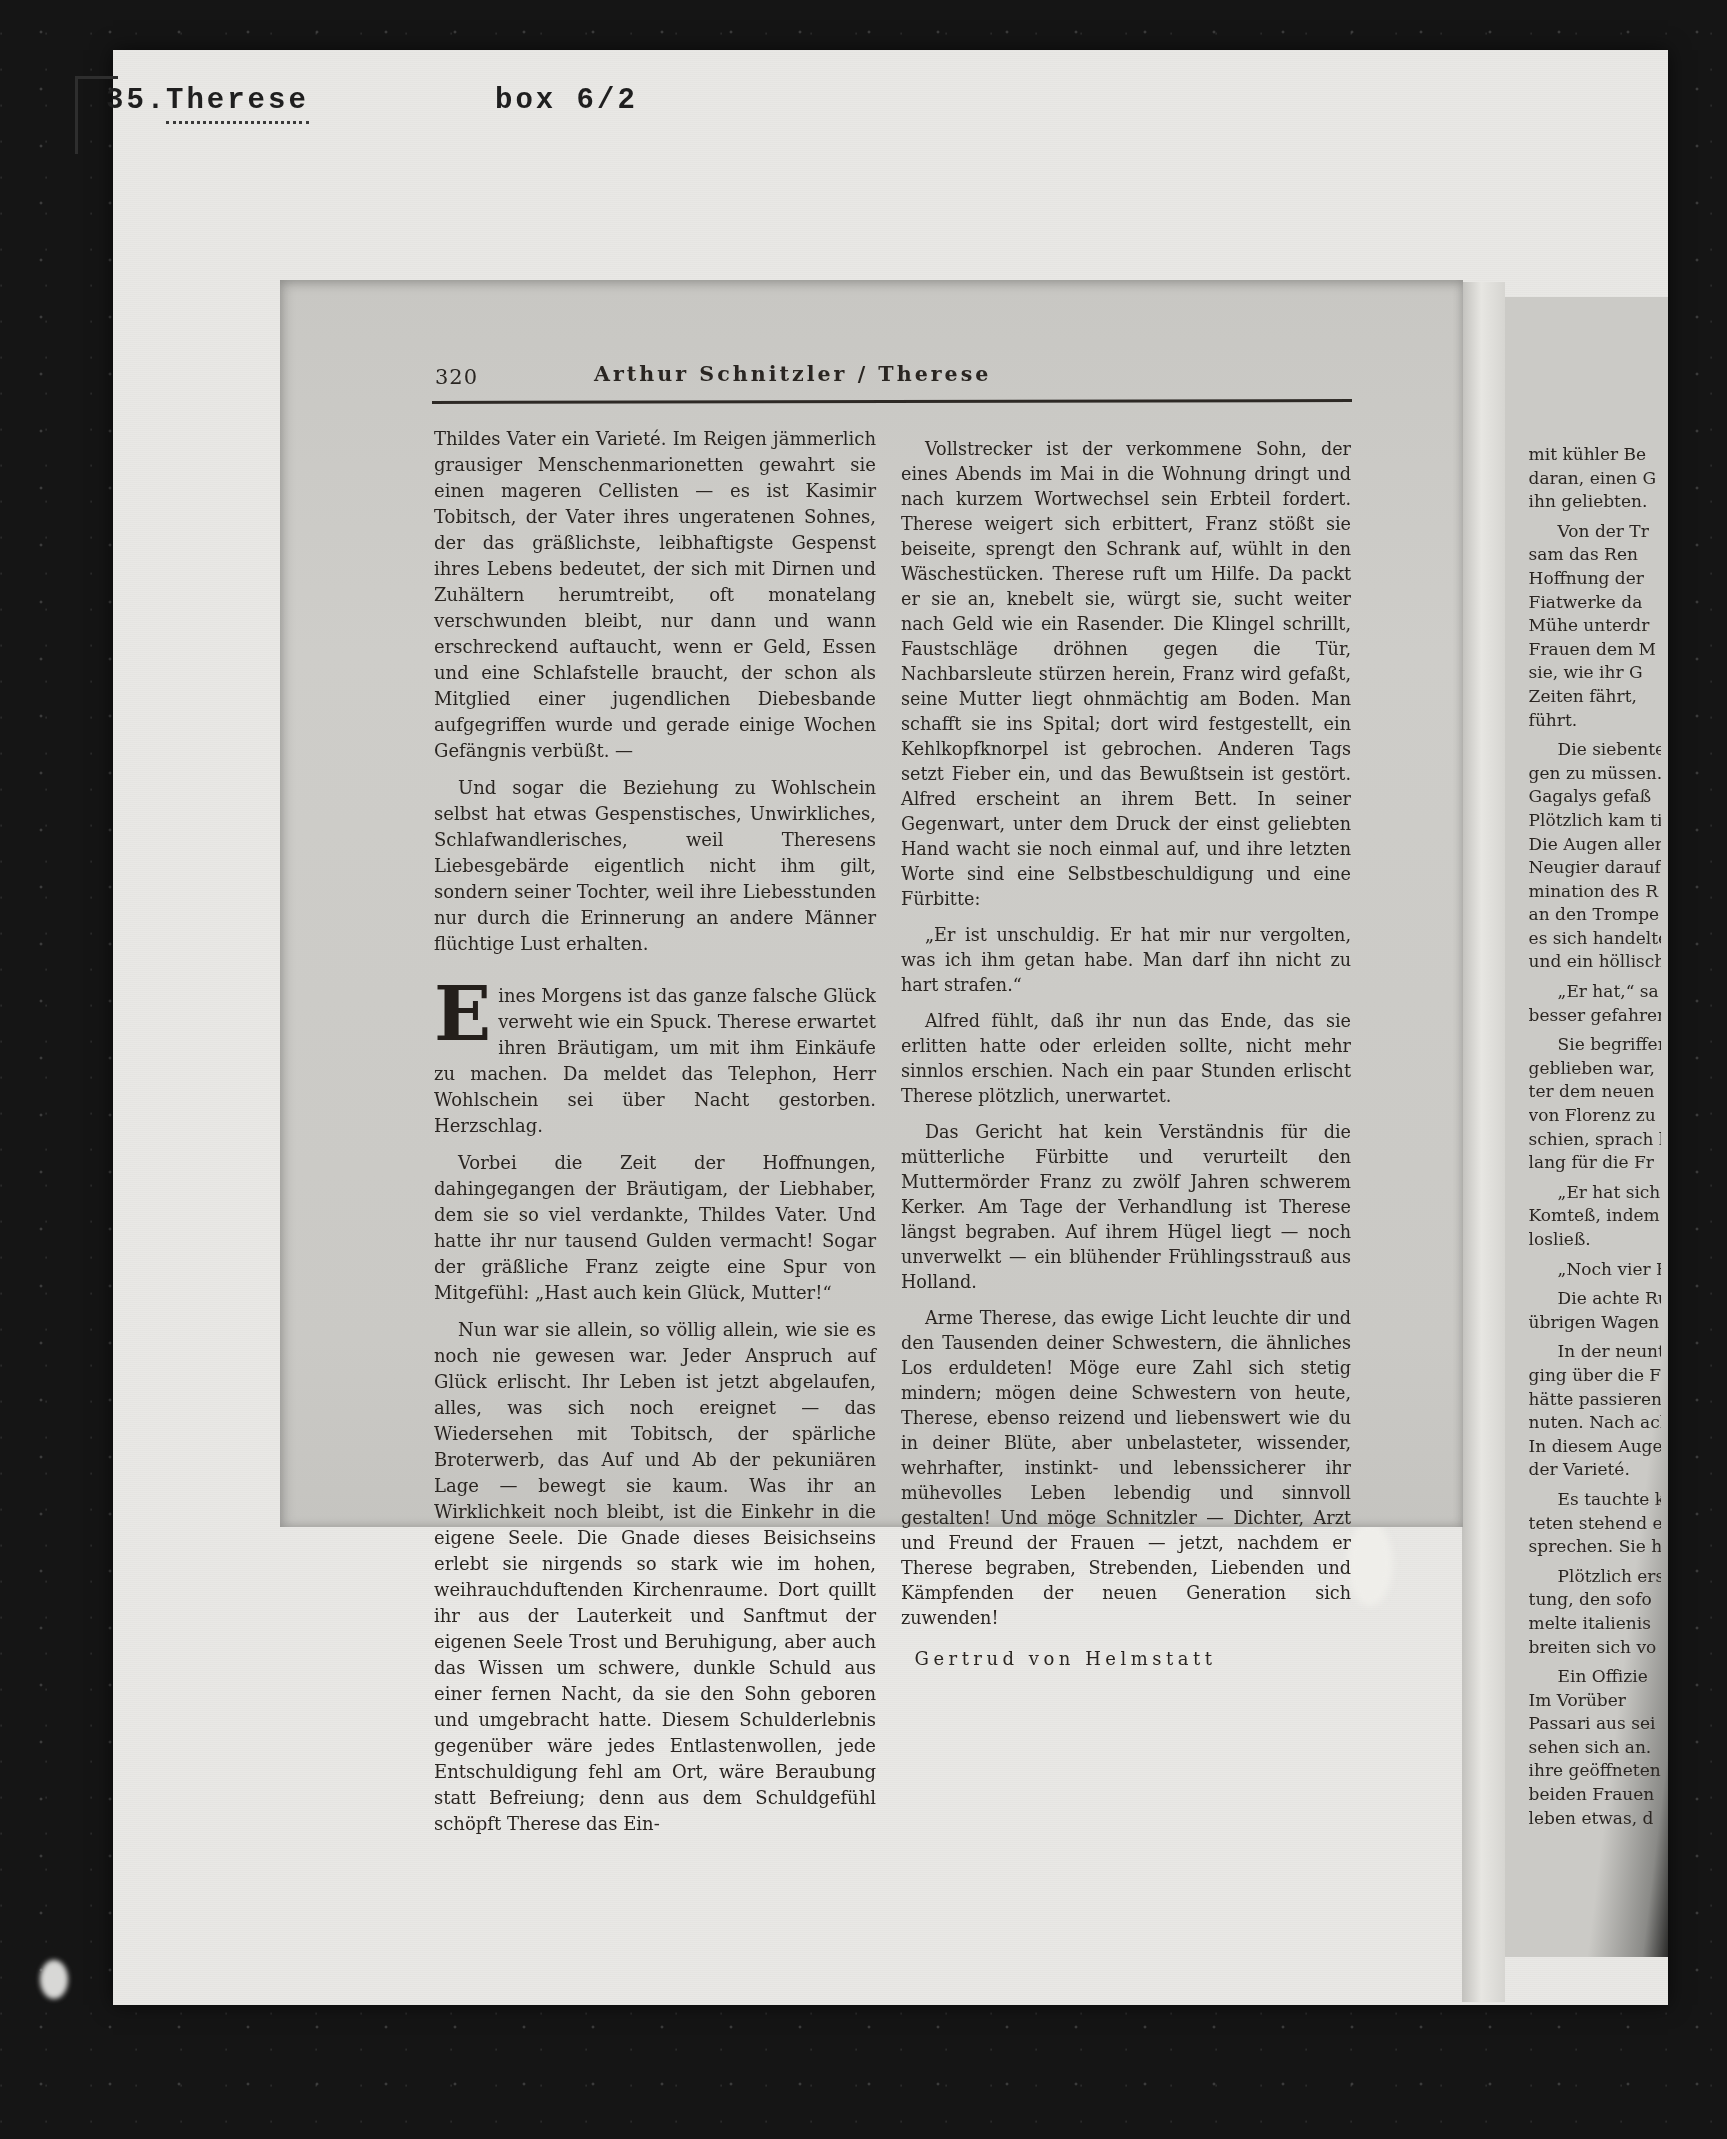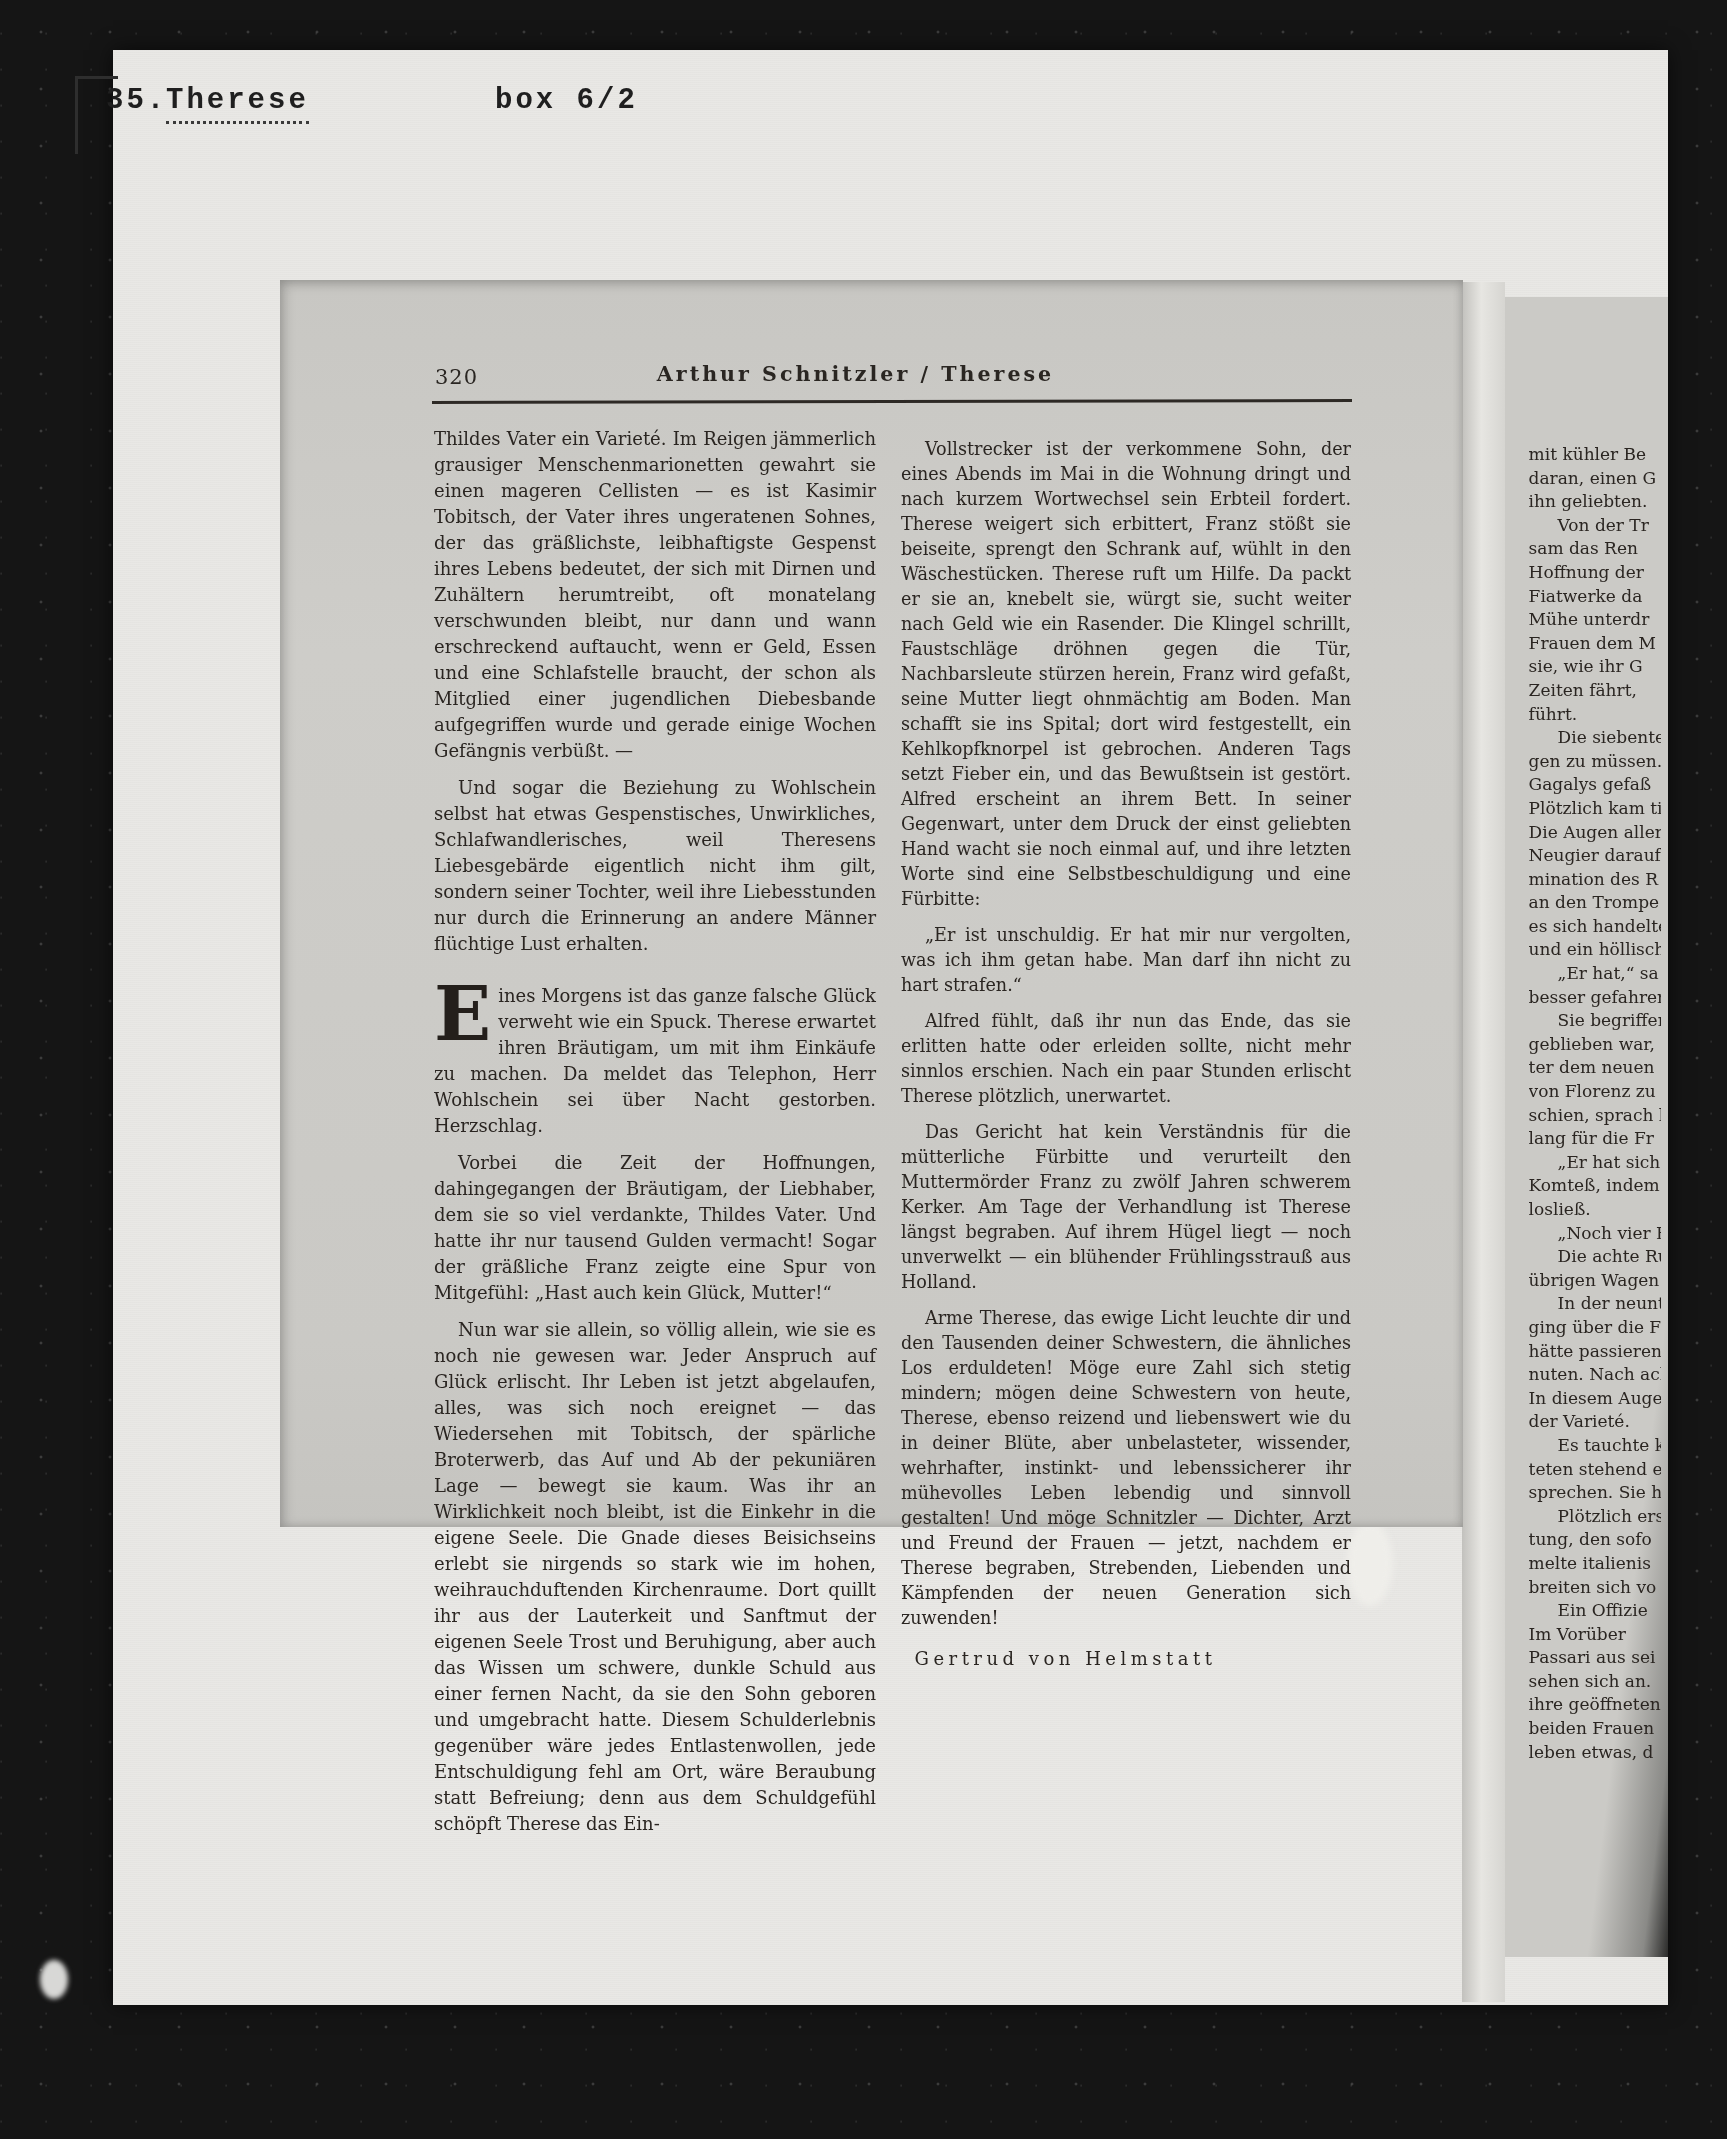--- a/index.html
+++ b/index.html
@@ -44,21 +44,21 @@
   }
   .facing-page{
     position:absolute;left:1505px;top:297px;width:163px;height:1660px;
     background:linear-gradient(97deg,#cbcac6 78%,#8a8a87 93%,#2a2a29);
     overflow:hidden;
   }
   .page-number{
     position:absolute;left:435px;top:378px;font-size:21px;color:#2a2622;letter-spacing:1px;
   }
   .running-header{
-    position:absolute;left:593px;top:375px;width:523px;text-align:center;
+    position:absolute;left:593px;top:375px;width:523px;text-align:left;
     font-size:20.6px;font-weight:bold;letter-spacing:3px;color:#2a2622;white-space:nowrap;
   }
   .header-rule{
     position:absolute;left:431px;top:412px;width:920px;height:2.5px;background:#2d2925;
     transform:rotate(-.12deg);
   }
   .col{
     position:absolute;top:438px;text-align:justify;color:#2a2521;
     hyphens:auto;-webkit-hyphens:auto;
   }
@@ -75,21 +75,21 @@
   .signature{
     margin-top:15px;text-align:center;padding-right:121px;
     letter-spacing:4.5px;font-size:18px;text-indent:0;white-space:nowrap;
   }
   .edge-col{
     position:absolute;left:23.6px;top:146px;width:132px;overflow:hidden;
     font-size:17px;line-height:23.6px;color:#2a2521;
   }
   .edge-line{white-space:nowrap;overflow:hidden;}
   .e-indent{padding-left:29px;}
-  .e-gap{}
+  .e-gap{margin-top:6px;}
   .smudge{position:absolute;background:#efeeea;border-radius:50%;filter:blur(3.5px);}
   #smudge-1{left:744px;top:622px;width:41px;height:56px;}
   #smudge-2{left:1234px;top:1471px;width:46px;height:85px;}
   #smudge-3{left:1393px;top:441px;width:23px;height:46px;}
   #smudge-4{left:40px;top:1960px;width:28px;height:39px;background:#d8d8d6;filter:blur(2.5px);}
 </style>
 </head>
 <body>
 
 <div class="paper">

